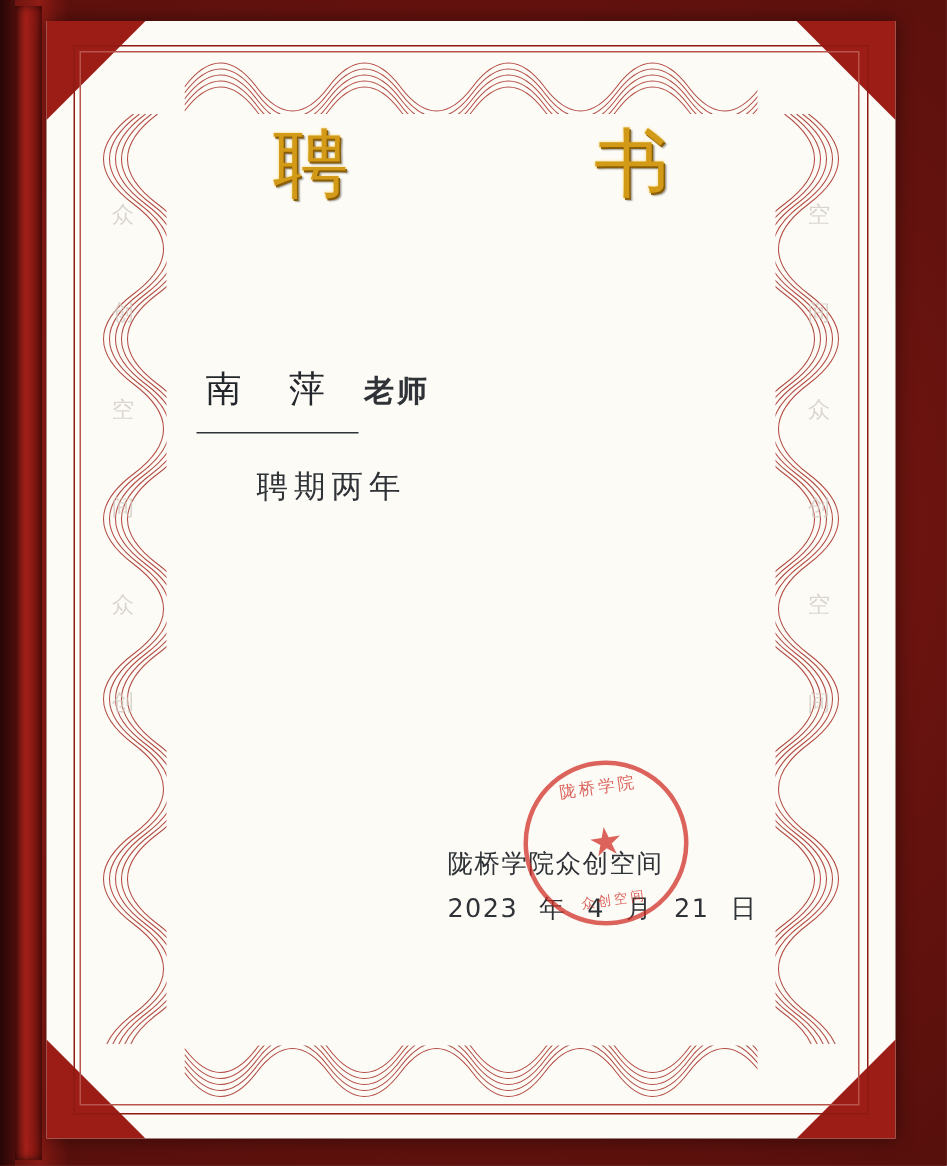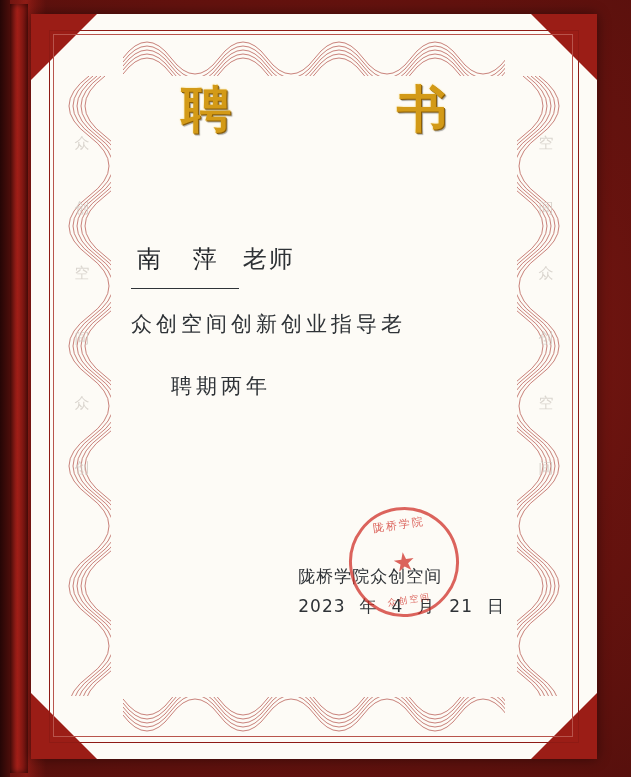--- a/index.html
+++ b/index.html
@@ -123,21 +123,21 @@
   
   #headline {
     position: absolute;
     left: 0; top: 62px;
     width: 566px;
     text-align: center;
     letter-spacing: 74px;
     padding-left: 74px;
     box-sizing: border-box;
     font-size: 50px;
-    font-weight: bold;
+    font-weight: normal;
     font-family: "DejaVu Sans", sans-serif;
     color: #d39a17;
     text-shadow:
       1px 1px 0 #8a5d07,
       2px 2px 1px rgba(0,0,0,.35),
       0 0 2px #f6d469;
   }
 
   
   #body-text {
@@ -145,34 +145,36 @@
     left: 100px; top: 218px;
     width: 380px;
     color: #2f3337;
     font-family: "DejaVu Sans", sans-serif;
     font-size: 21px;
     line-height: 54px;
     letter-spacing: 4px;
   }
   #name-line {
     display: flex;
+    align-items: flex-end;
     gap: 4px;
     margin-bottom: 8px;
   }
   #recipient {
     font-size: 24px;
     letter-spacing: 12px;
     border-bottom: 1.6px solid #2f3337;
     padding: 0 10px 2px 6px;
     color: #23262a;
   }
   #recipient-title {
-    font-size: 24px;
+    font-size: 20px;
     letter-spacing: 2px;
     padding-bottom: 2px;
+    font-weight: bold;
   }
   .p { text-indent: 40px; }
   .p-last { text-indent: 40px; margin-top: 8px; }
 
   
   #sign-block {
     position: absolute;
     right: 92px; bottom: 138px;
     text-align: left;
     color: #2f3337;
@@ -295,21 +297,20 @@
     <span>间</span>
   </div>
 
   <div id="headline">聘 书</div>
 
   <div id="body-text">
     <div id="name-line">
       <span id="recipient">南  萍</span>
       <span id="recipient-title">老师</span>
     </div>
-    <div>众创空间创新创业指导老</div>
     <div class="p-last">聘期两年</div>
   </div>
 
   <div id="sign-block">
     <div>陇桥学院众创空间</div>
     <div id="date-line">
       <span>2023</span>
       <span>年</span>
       <span>4</span>
       <span>月</span>

